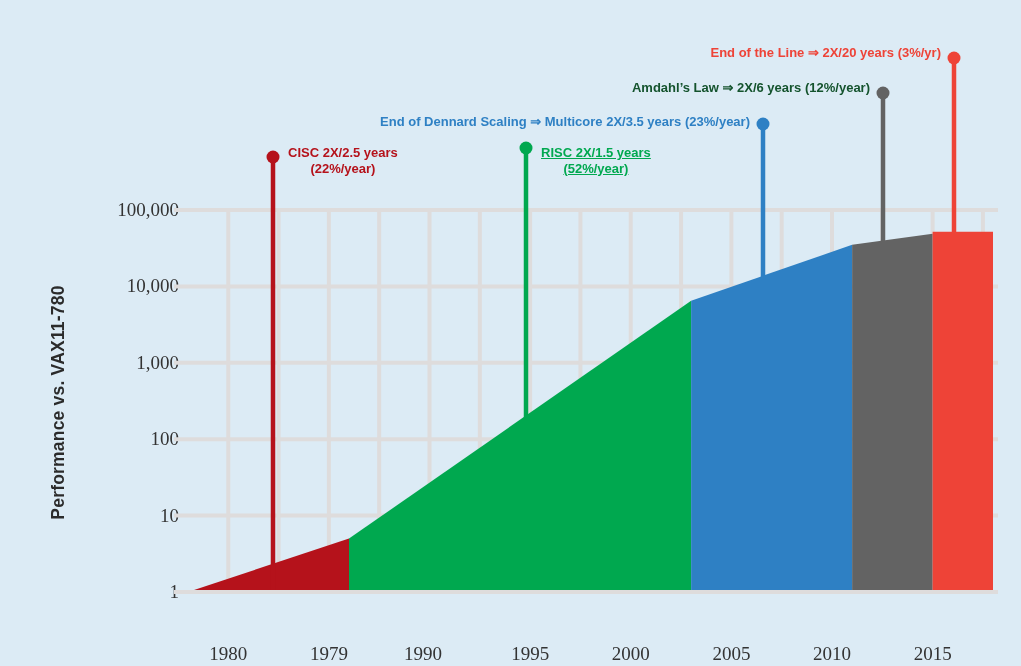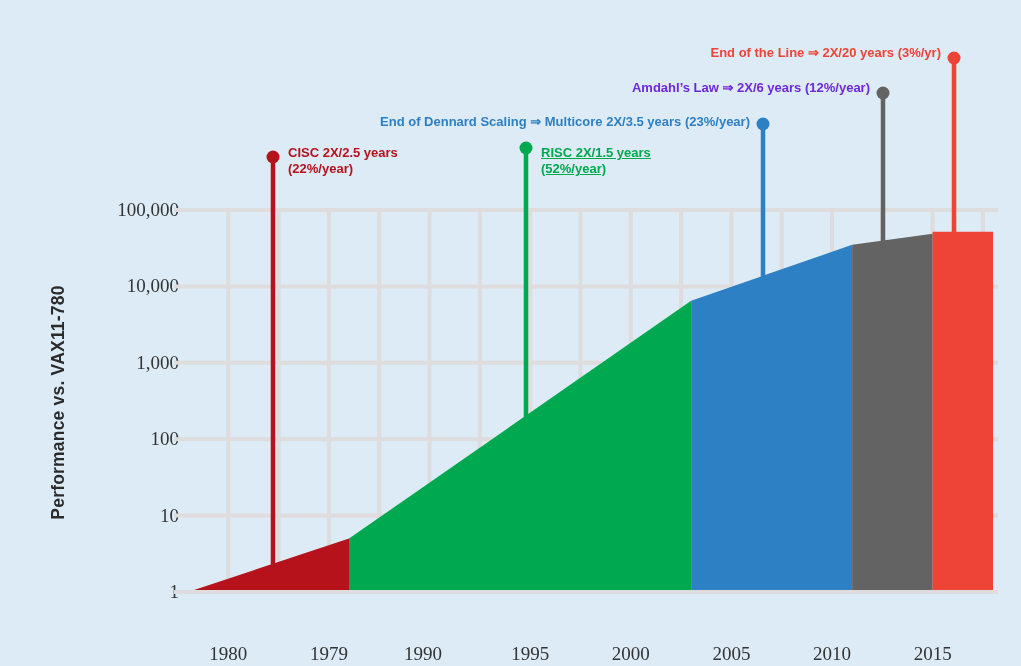--- a/index.html
+++ b/index.html
@@ -70,25 +70,25 @@
   }
   
   .annot {
     position: absolute;
     font-size: 13px;
     font-weight: bold;
     line-height: 1.22;
     white-space: pre-line;
   }
   .annot-right { text-align: right; }
-  .annot-left  { text-align: left; }
+  .annot-left  { text-align: center; }
   .a-cisc  { color: #b5121b; }
   .a-risc  { color: #00a84f; text-decoration: underline; }
   .a-dennard { color: #2e80c4; margin-left: 12px; }
-  .a-amdahl  { color: #6d28d9; }
+  .a-amdahl  { color: #14532d; }
   .a-eol     { color: #ee4337; }
 </style>
 </head>
 <body>
 
 <div id="chart-root">
 
   <div class="y-axis-title">Performance vs. VAX11-780</div>
 
   <div class="y-ticks-col" id="y-ticks">

